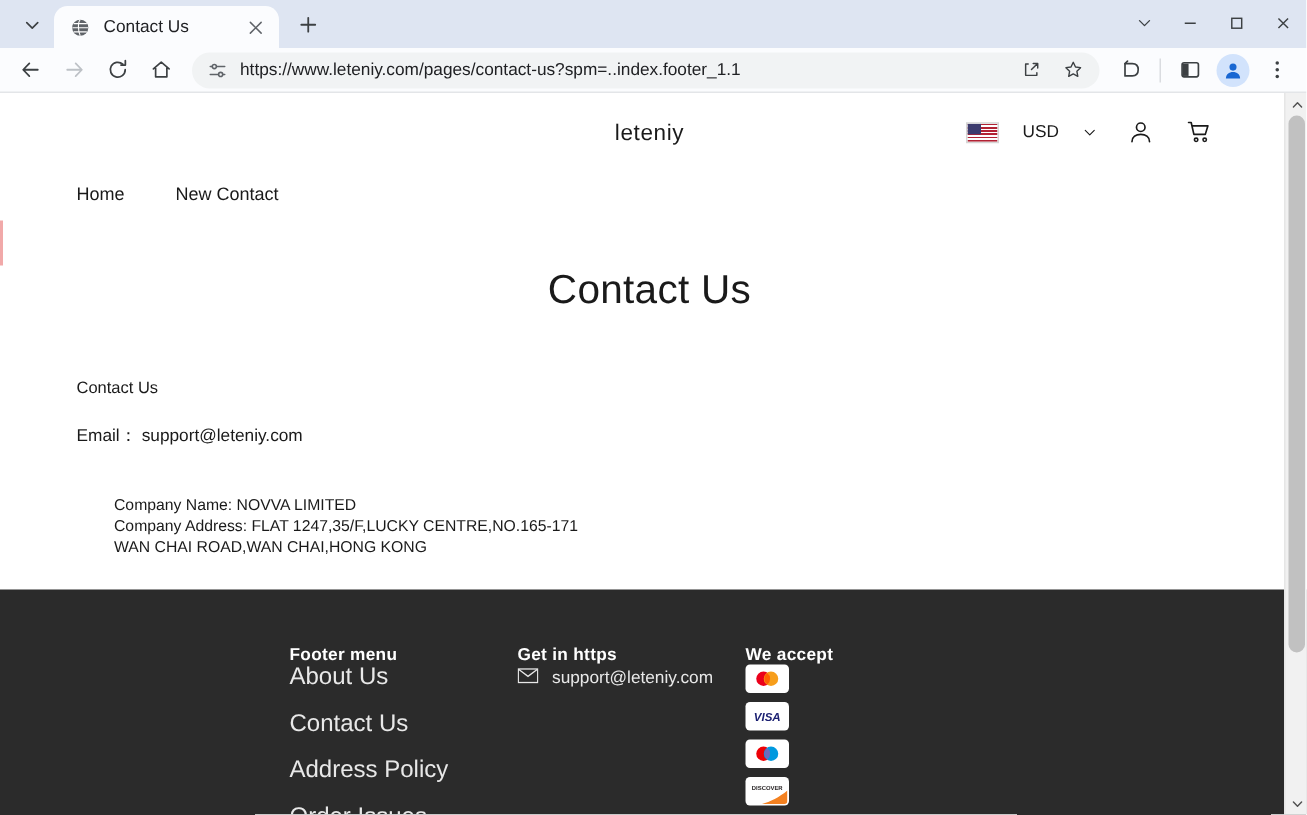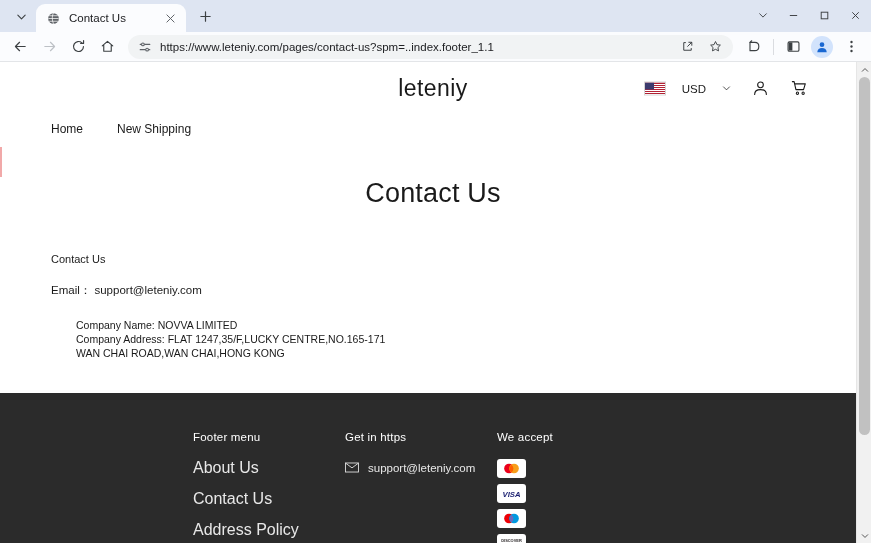--- a/index.html
+++ b/index.html
@@ -129,21 +129,21 @@
   
   .site-header {
     height: 52px;
     display: flex; align-items: center;
     position: relative;
   }
   .brand {
     position: absolute;
     left: 0; right: 0;
     text-align: center;
-    font-size: 23px;
+    font-size: 15px;
     font-weight: 300;
     letter-spacing: 0.4px;
     color: #1a1a1a;
   }
   .header-right {
     position: absolute;
     right: 53px; top: 50%;
     transform: translateY(-50%);
     display: flex; align-items: center;
     gap: 20px;
@@ -177,21 +177,21 @@
   .main { padding-top: 34px; }
   .page-title {
     text-align: center;
     font-size: 27px;
     font-weight: 300;
     color: #1a1a1a;
     letter-spacing: 0.2px;
   }
   .contact-body { padding: 44px 0 0 47px; }
   .cb-line { font-size: 11px; color: #1a1a1a; margin-bottom: 18px; }
-  .cb-email { font-size: 11.5px; color: #1a1a1a; margin-bottom: 20px; }
+  .cb-email { font-size: 11.5px; color: #1a1a1a; margin-bottom: 32px; }
   .cb-company {
     padding-left: 25px;
     font-size: 10.5px;
     font-weight: normal;
     color: #1a1a1a;
     line-height: 14px;
   }
 
   
   .site-footer {
@@ -206,23 +206,23 @@
     display: flex;
     padding-left: 193px;
     gap: 0;
   }
   .fcol { }
   .fcol-menu { width: 152px; }
   .fcol-touch { width: 152px; }
   .fcol-accept { width: 180px; }
   .fcol-title {
     font-size: 11.5px;
-    font-weight: normal;
+    font-weight: bold;
     color: #fff;
-    margin-bottom: 16px;
+    margin-bottom: 0;
     letter-spacing: 0.2px;
   }
   .fcol-link {
     display: block;
     font-size: 16px;
     color: #e8e8e8;
     margin-bottom: 13px;
   }
   .ftouch-row {
     display: flex; align-items: center; gap: 9px;
@@ -426,21 +426,21 @@
               <path d="M3 4h2.2l2.3 10h9.6l2.2-7.2H6.2" stroke="currentColor" stroke-width="1.4" stroke-linecap="round" stroke-linejoin="round"></path>
               <circle cx="9.4" cy="18.6" r="1.45" stroke="currentColor" stroke-width="1.3"></circle>
               <circle cx="16.6" cy="18.6" r="1.45" stroke="currentColor" stroke-width="1.3"></circle>
             </svg>
           </span>
         </div>
       </div>
 
       <div class="site-nav">
         <span class="nav-link">Home</span>
-        <span class="nav-link">New Shipping</span>
+        <span class="nav-link">New Contact</span>
       </div>
 
       <div class="main">
         <div class="page-title">Contact Us</div>
         <div class="contact-body">
           <div class="cb-line">Contact Us</div>
           <div class="cb-email">
             <span>Email：</span>
             <span>support@leteniy.com</span>
           </div>

